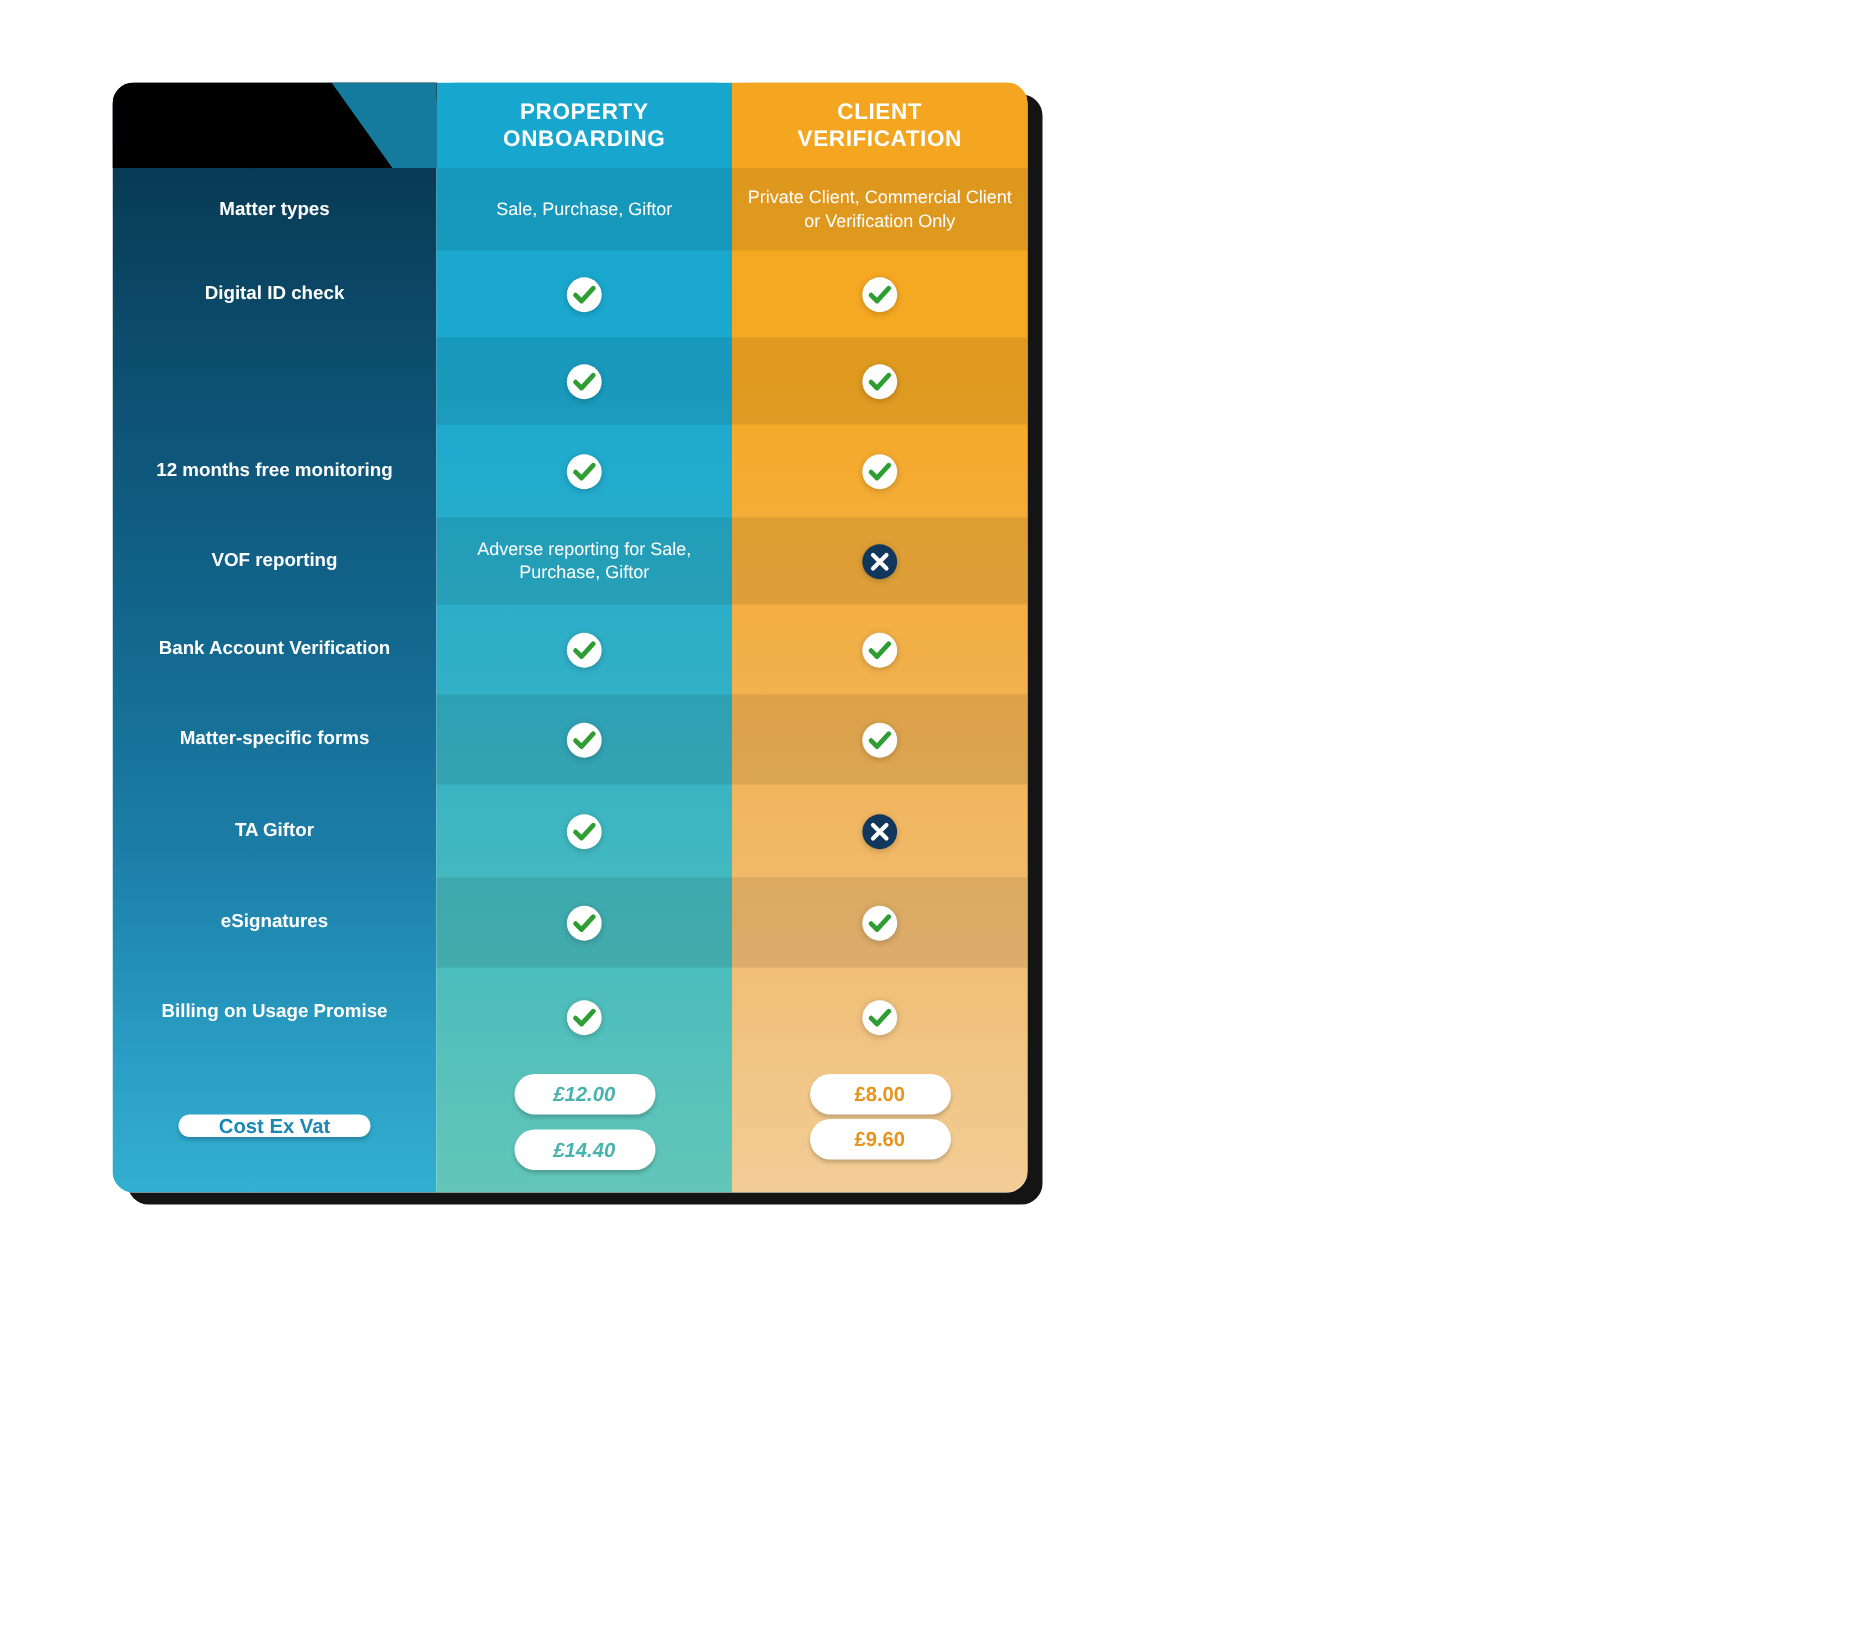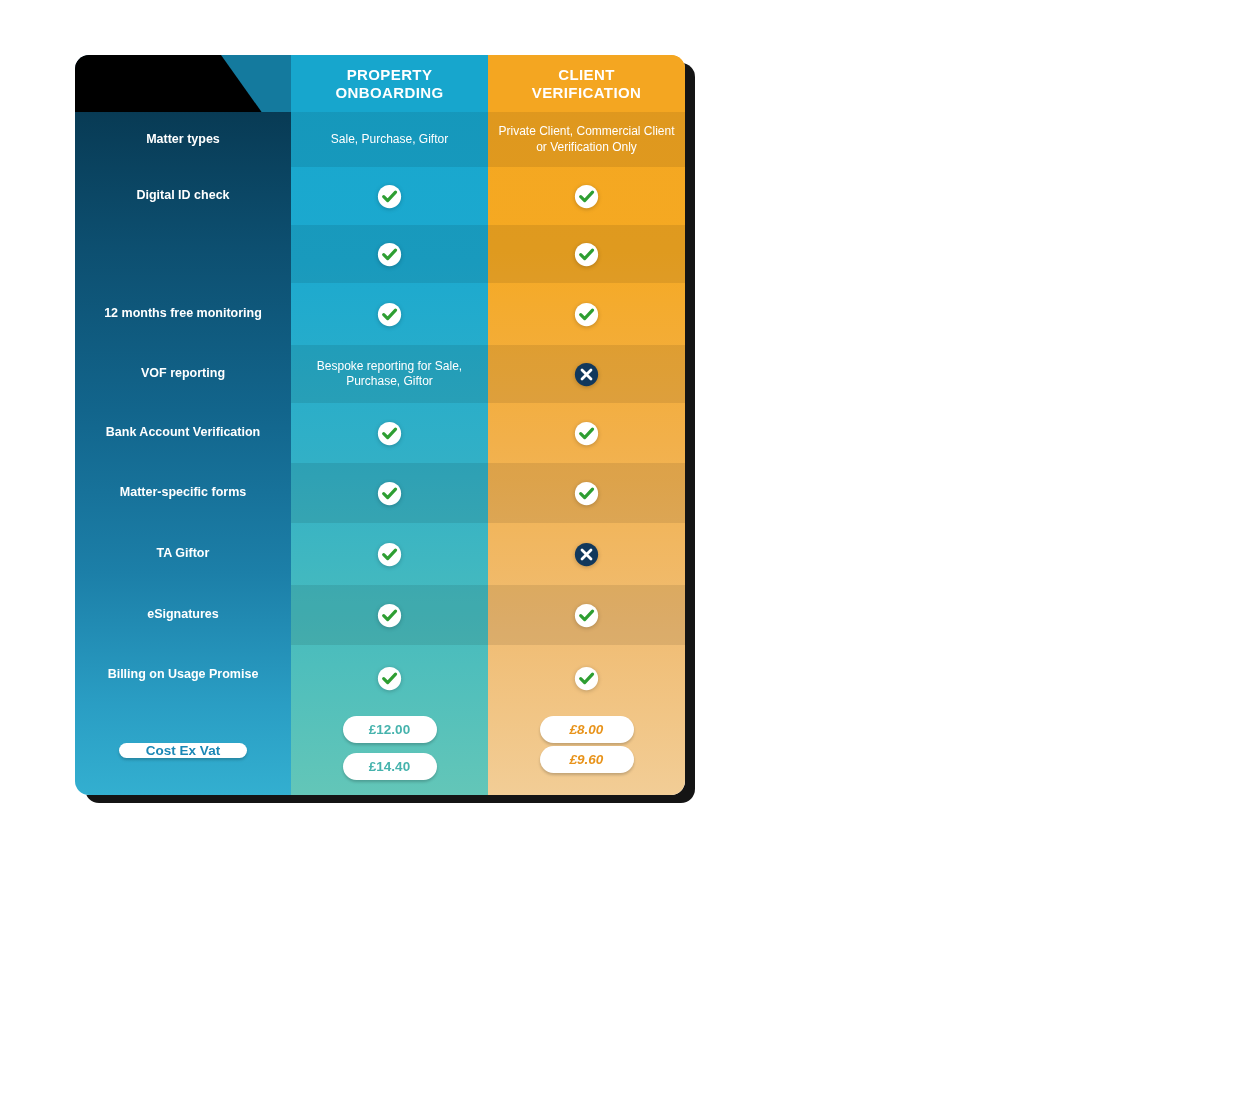--- a/index.html
+++ b/index.html
@@ -93,36 +93,36 @@
   
   .ico{width:31px;height:31px;display:block;filter:drop-shadow(0 1px 2px rgba(0,0,0,.22));}
 
   
   .price-zone{position:absolute;left:0;right:0;}
   .pz-label{
     position:absolute;left:0;width:216px;top:0;bottom:0;
     display:flex;flex-direction:column;align-items:center;gap:40px;
   }
   .pz-col{position:absolute;top:0;bottom:0;width:197px;display:flex;flex-direction:column;align-items:center;}
-  .pz-col.p1{left:216px;}
+  .pz-col.p1{left:216px;font-style:italic;}
   .pz-col.p2{left:413px;}
 
   .promise-text{
     color:#fff;font-weight:bold;font-size:12.5px;
     margin-top:22px;text-align:center;
   }
   .pill{
     background:#ffffff;border-radius:20px;
     height:27px;display:flex;align-items:center;justify-content:center;
     font-weight:bold;font-size:13.5px;
     box-shadow:0 2px 3px rgba(0,0,0,.20);
   }
   .pill-feature{width:128px;color:#1a87b5;}
   .pill-prop{width:94px;color:#46b3ad;}
-  .pill-client{width:94px;color:#e8931a;font-style:italic;}
+  .pill-client{width:94px;color:#e8931a;}
 </style>
 </head>
 <body>
 
 <div id="comparison-table">
   <div class="tbl-inner">
 
     <div class="col col-feature"></div>
     <div class="col col-prop"></div>
     <div class="col col-client"></div>
@@ -193,21 +193,21 @@
           <div class="cell c2">
             <svg class="ico" viewBox="0 0 40 40" aria-hidden="true">
               <circle cx="20" cy="20" r="15" fill="#ffffff"></circle>
               <path d="M12.5 20.3 L17.6 25.4 L27.8 14.4" fill="none" stroke="#2e9e32" stroke-width="4.1" stroke-linecap="round" stroke-linejoin="round"></path>
             </svg>
           </div>
         </div>
         <div class="row" style="top: 290px; height: 58px;">
           <div class="band"></div>
           <div class="rlabel">VOF reporting</div>
-          <div class="cell c1">Bespoke reporting for Sale, Purchase, Giftor</div>
+          <div class="cell c1">Adverse reporting for Sale, Purchase, Giftor</div>
           <div class="cell c2">
             <svg class="ico" viewBox="0 0 40 40" aria-hidden="true">
               <circle cx="20" cy="20" r="15" fill="#11385c"></circle>
               <path d="M14.2 14.2 L25.8 25.8 M25.8 14.2 L14.2 25.8" fill="none" stroke="#ffffff" stroke-width="3.6" stroke-linecap="round"></path>
             </svg>
           </div>
         </div>
         <div class="row" style="top: 348px; height: 60px;">
           <div class="band light"></div>
           <div class="rlabel">Bank Account Verification</div>

